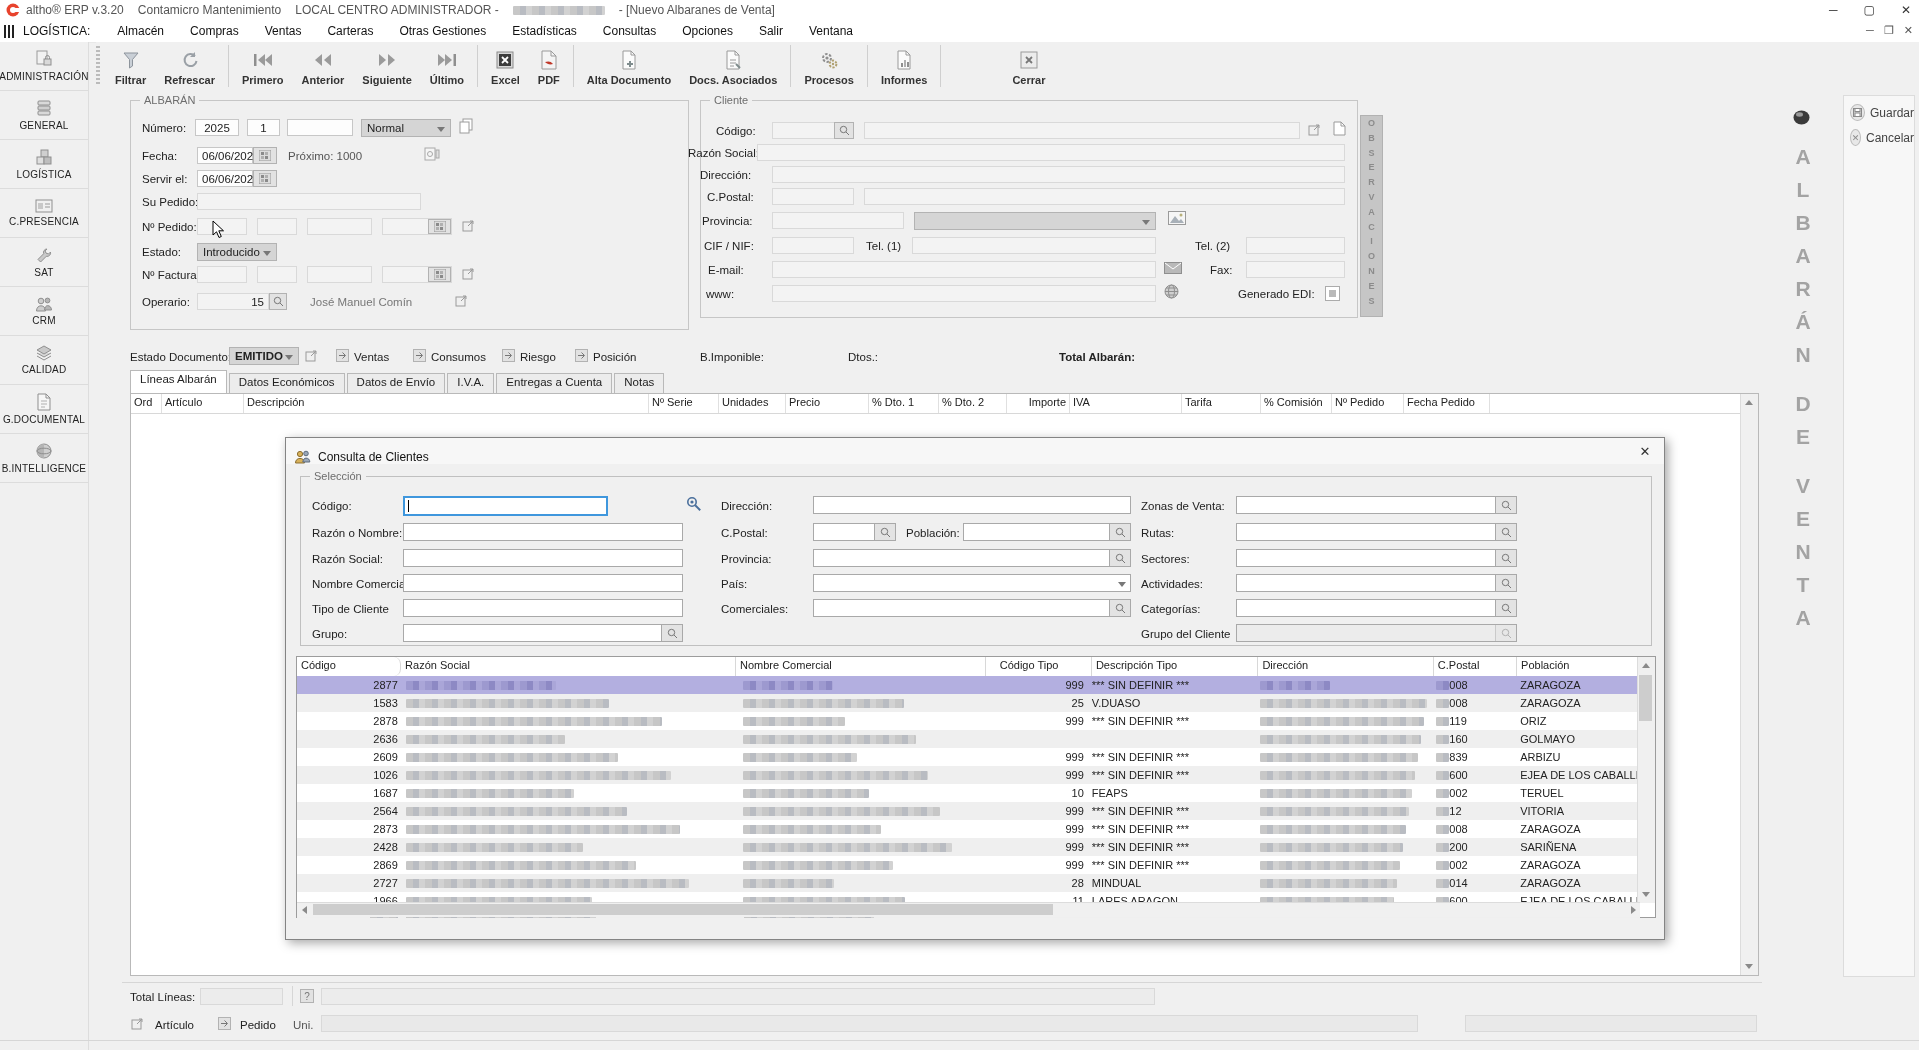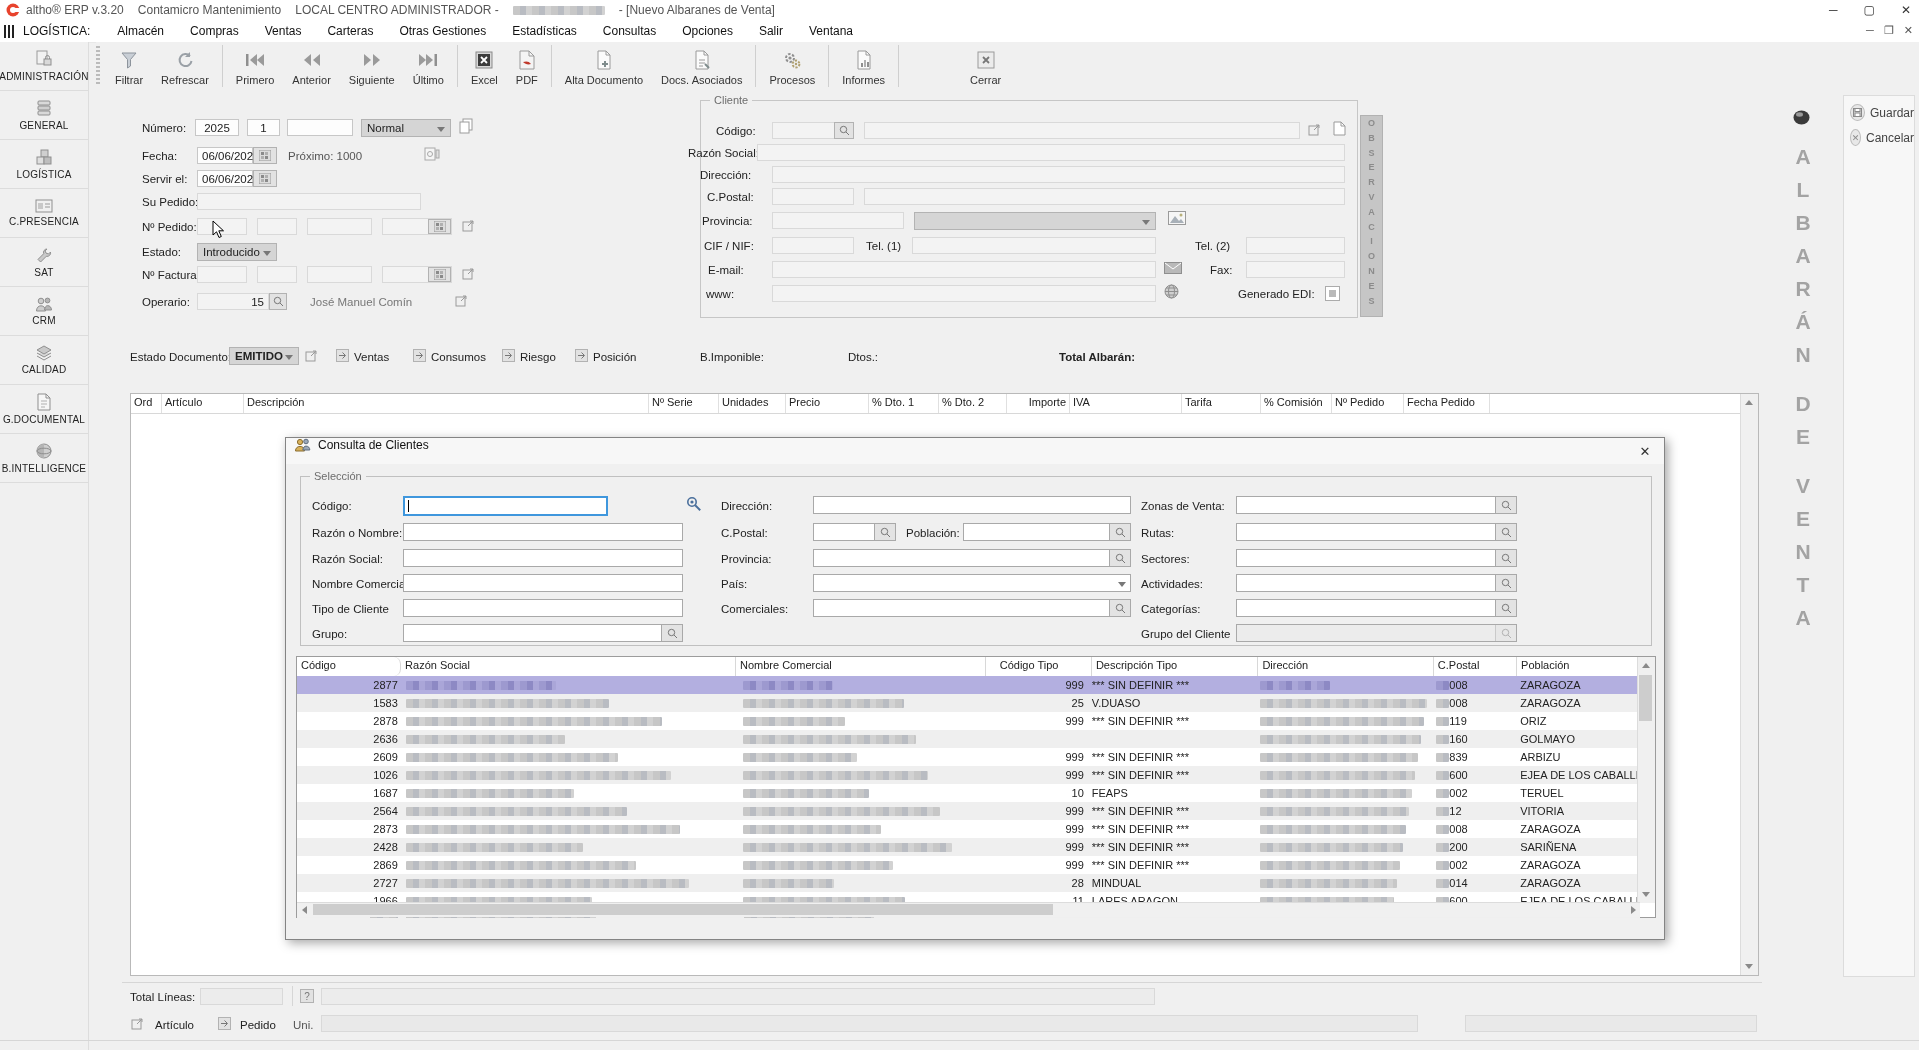--- a/index.html
+++ b/index.html
@@ -8,21 +8,21 @@
   
   .titlebar{position:absolute;left:0;top:0;width:1919px;height:20px;background:#fff;display:flex;align-items:center;color:#555;font-size:12px;}
   .titlebar .part{margin-right:14px;white-space:nowrap;}
   .winbtns{position:absolute;right:8px;top:0;height:20px;display:flex;gap:26px;align-items:center;color:#333;font-size:12px;}
   .menubar{position:absolute;left:0;top:20px;width:1919px;height:22px;background:#fff;display:flex;align-items:center;border-bottom:1px solid #e8e8e8;}
   .menugrip{width:11px;height:13px;margin:0 8px 0 4px;background:repeating-linear-gradient(90deg,#222 0 2px,transparent 2px 4px);}
   .menu-item{padding:0 13px;white-space:nowrap;font-size:12px;color:#111;}
   .menu-prefix{font-size:12px;color:#111;padding-right:14px;}
   .mdi-ctrls{position:absolute;right:6px;top:24px;display:flex;gap:10px;color:#555;font-size:11px;}
   
-  .toolbar{position:absolute;left:96px;top:42px;right:0;height:48px;background:#f0f0f0;display:flex;align-items:stretch;}
+  .toolbar{position:absolute;left:96px;top:42px;right:0;height:48px;background:#f0f0f0;display:flex;align-items:stretch;font-weight:bold;}
   .tgrip{width:4px;margin:4px 6px 4px 0;background:repeating-linear-gradient(180deg,#bbb 0 2px,transparent 2px 4px);}
   .tbtn{display:flex;flex-direction:column;align-items:center;justify-content:flex-end;padding:3px 9px 4px;color:#333;font-size:11px;white-space:nowrap;}
   .tbtn .icon{height:24px;display:flex;align-items:center;justify-content:center;margin-bottom:2px;}
   .tsep{width:1px;background:#cfcfcf;margin:3px 4px;}
   
   .sidebar{position:absolute;left:0;top:42px;width:88px;bottom:0;background:#f0f0f0;border-right:1px solid #ddd;}
   .side-item{height:48px;border-bottom:1px solid #dcdcdc;display:flex;flex-direction:column;align-items:center;justify-content:center;gap:3px;}
   .side-item .slbl{font-size:10px;color:#222;letter-spacing:.2px;}
   
   .lbl{position:absolute;white-space:nowrap;color:#222;}
@@ -41,21 +41,21 @@
   .lines-header{position:absolute;left:0;top:0;right:17px;height:19px;border-bottom:1px solid #d8d8d8;display:flex;}
   .lh-cell{border-right:1px solid #e0e0e0;box-sizing:border-box;padding:2px 3px;font-size:11px;white-space:nowrap;overflow:hidden;}
   .vscroll{position:absolute;right:0;top:0;width:17px;bottom:0;background:#f0f0f0;border-left:1px solid #dcdcdc;}
   .varrow{position:absolute;left:0;width:16px;height:17px;display:flex;align-items:center;justify-content:center;background:#f0f0f0;}
   .tri-up{width:0;height:0;border:4px solid transparent;border-bottom:5px solid #8a8a8a;position:relative;top:-2px;}
   .tri-dn{width:0;height:0;border:4px solid transparent;border-top:5px solid #8a8a8a;position:relative;top:2px;}
   .tri-l{width:0;height:0;border:4px solid transparent;border-right:5px solid #8a8a8a;position:relative;left:-2px;}
   .tri-r{width:0;height:0;border:4px solid transparent;border-left:5px solid #8a8a8a;position:relative;left:2px;}
   
   .dialog{position:absolute;left:285px;top:437px;width:1380px;height:503px;background:#f0f0f0;border:1px solid #848484;box-shadow:3px 3px 10px rgba(0,0,0,.35);box-sizing:border-box;}
-  .dlg-title{position:absolute;left:0;top:0;right:0;height:26px;background:#f7f7f7;display:flex;align-items:flex-start;padding-left:8px;font-size:12px;color:#111;}
+  .dlg-title{position:absolute;left:0;top:0;right:0;height:26px;background:#f7f7f7;display:flex;align-items:flex-end;padding-left:8px;font-size:12px;color:#111;}
   .dlg-close{position:absolute;right:10px;top:4px;width:18px;height:18px;display:flex;align-items:center;justify-content:center;color:#333;font-size:13px;}
   .dfld{position:absolute;height:18px;background:#fff;border:1px solid #a9a9a9;box-sizing:border-box;font-size:11.5px;display:flex;align-items:center;padding:0 4px;}
   .dfld.disabled{background:#ececec;}
   .dfld .magbtn{position:absolute;right:0;top:0;bottom:0;width:20px;background:#e3e3e3;border-left:1px solid #a9a9a9;display:flex;align-items:center;justify-content:center;}
   .dtable{position:absolute;left:10px;top:218px;width:1360px;height:262px;background:#fff;border:1px solid #9c9c9c;box-sizing:border-box;}
   .dt-header{position:absolute;left:0;top:0;right:15px;height:19px;display:flex;border-bottom:1px solid #c9c9c9;background:#fff;}
   .dt-hcell{box-sizing:border-box;border-right:1px solid #d8d8d8;padding:2px 4px;font-size:11px;white-space:nowrap;overflow:hidden;}
   .dt-row{position:absolute;left:0;right:15px;height:18px;display:flex;overflow:hidden;}
   .dt-cell{box-sizing:border-box;padding:1px 4px;font-size:11px;white-space:nowrap;overflow:hidden;display:flex;align-items:center;}
   .dt-cell.r{justify-content:flex-end;}
@@ -352,20 +352,23 @@
               <path d="M9 2a7 7 0 000 14" fill="#b5b5b5"></path>
               <ellipse cx="9" cy="9" rx="7" ry="2.8" fill="none" stroke="#8f8f8f"></ellipse>
             </svg>
           </span>
           <span class="slbl">B.INTELLIGENCE</span>
         </div>
       </div>
   </div>
 
   
+  <div class="groupbox" style="left:130px;top:100px;width:557px;height:228px">
+    <span class="legend">ALBARÁN</span>
+  </div>
   <span class="lbl" style="left:142px;top:122px">Número:</span>
   <div class="fld white" style="left:195px;top:119px;width:44px;justify-content:center">2025</div>
   <div class="fld white" style="left:247px;top:119px;width:33px;justify-content:center">1</div>
   <div class="fld white" style="left:287px;top:119px;width:66px"></div>
   <div class="dd" style="left:361px;top:119px;width:90px">
       <span>Normal</span>
       <span class="chev"></span>
     </div>
   <span class="icon" style="position:absolute;left:459px;top:118px">
       <svg width="15" height="16">
@@ -610,20 +613,28 @@
           <svg width="9" height="9">
             <path d="M1 4.5h6M4.5 1.5l3 3-3 3" stroke="#777" fill="none"></path>
           </svg>
         </span>
       </div><span class="lbl" style="left: 593px; top: 351px;">Posición</span></span>
   <span class="lbl" style="left:700px;top:351px">B.Imponible:</span>
   <span class="lbl" style="left:848px;top:351px">Dtos.:</span>
   <span class="lbl" style="left:1059px;top:351px;font-weight:bold">Total Albarán:</span>
 
   
+  <div class="tabs" id="tabs-slot">
+      <div class="tab active">Líneas Albarán</div>
+      <div class="tab">Datos Económicos</div>
+      <div class="tab">Datos de Envío</div>
+      <div class="tab">I.V.A.</div>
+      <div class="tab">Entregas a Cuenta</div>
+      <div class="tab">Notas</div>
+    </div>
 
   
   <div class="lines-wrap">
     <div class="lines-header" id="lines-header">
         <div class="lh-cell" style="width: 31px;">Ord</div>
         <div class="lh-cell" style="width: 82px;">Artículo</div>
         <div class="lh-cell" style="width: 405px;">Descripción</div>
         <div class="lh-cell" style="width: 70px;">Nº Serie</div>
         <div class="lh-cell" style="width: 67px;">Unidades</div>
         <div class="lh-cell" style="width: 83px;">Precio</div>

